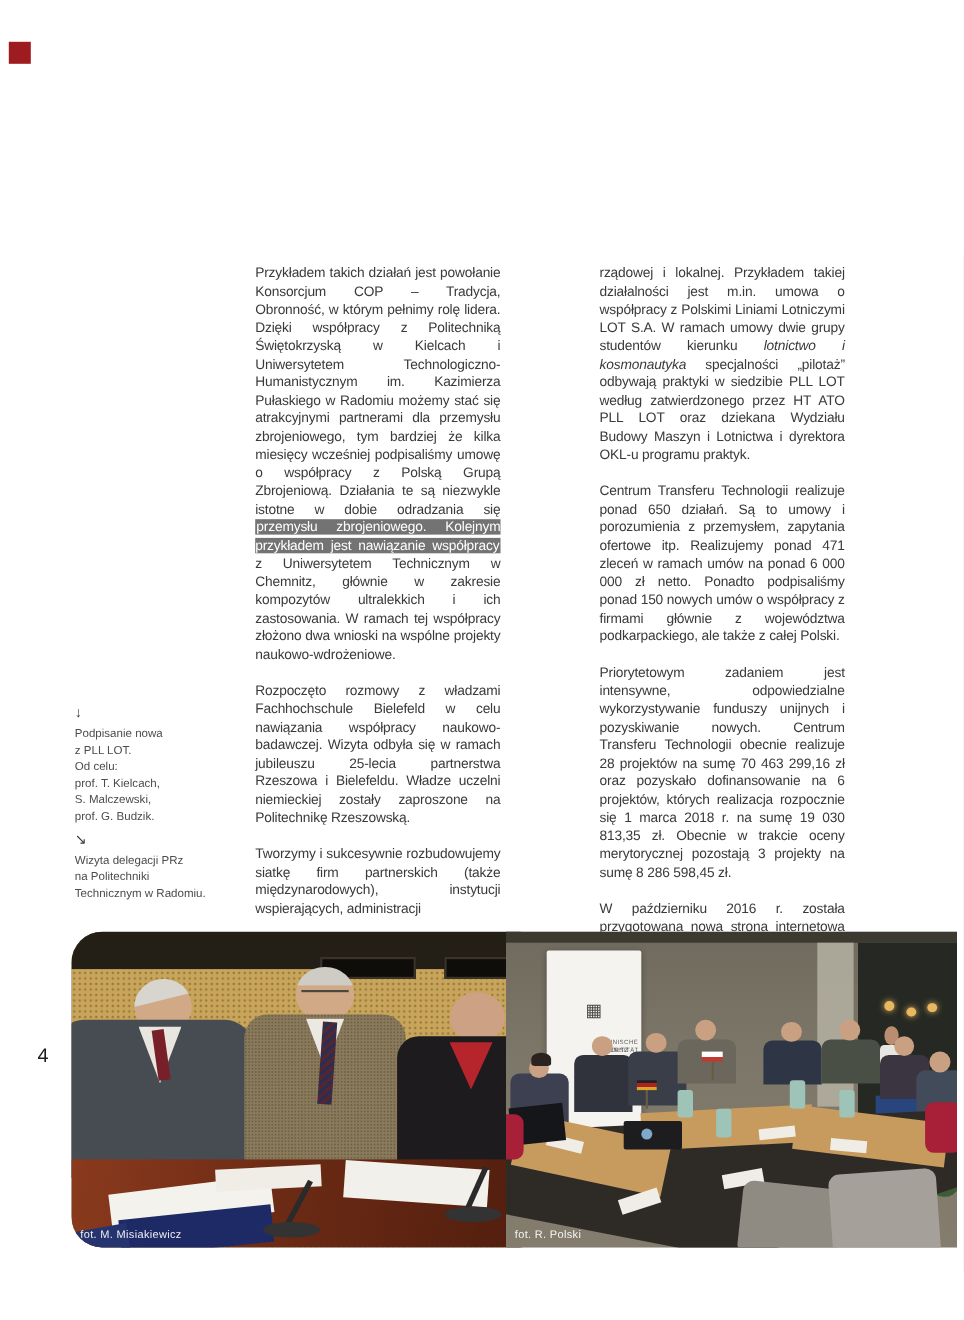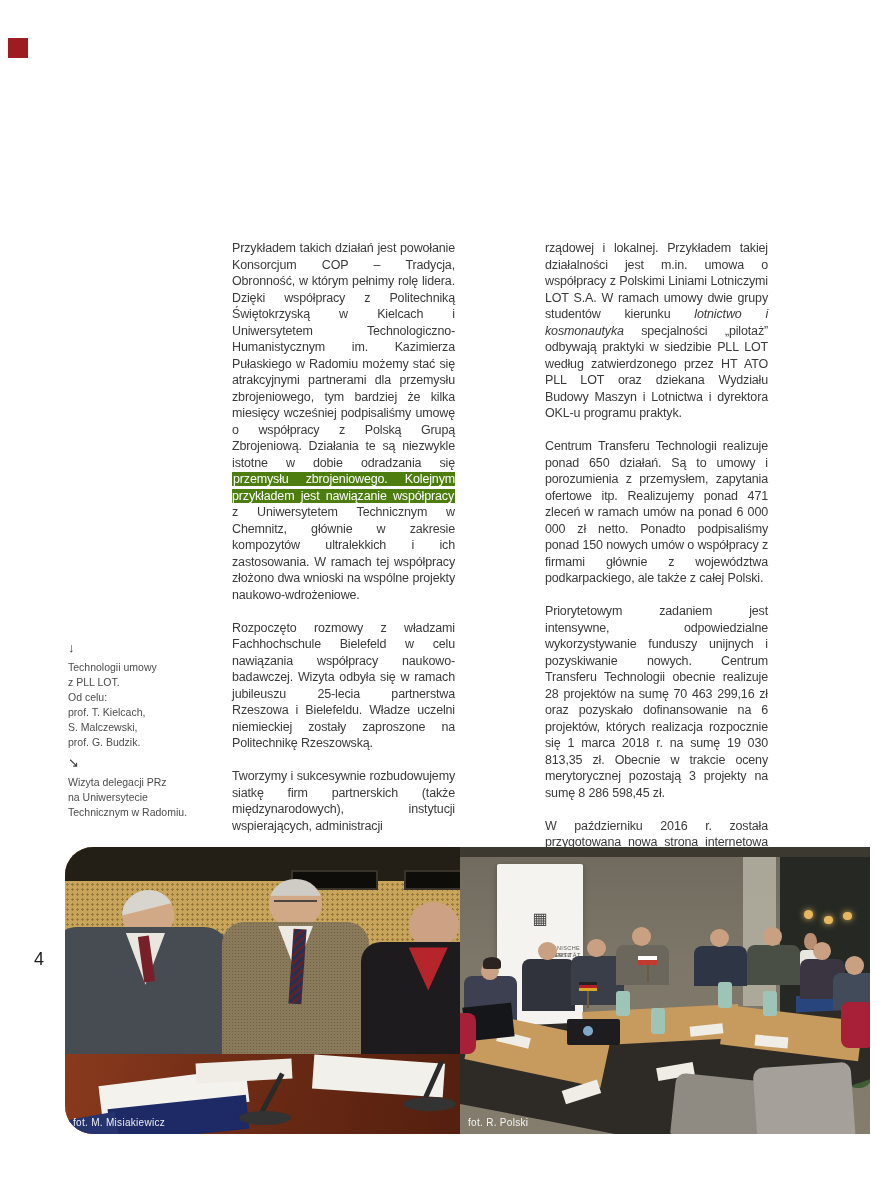--- a/index.html
+++ b/index.html
@@ -6,21 +6,21 @@
   .page{position:relative;width:876px;height:1200px;background:#ffffff;margin:0 auto;
         font-family:"Liberation Sans",sans-serif;overflow:hidden;}
   
   .red-square{position:absolute;left:8px;top:38px;width:20px;height:20px;background:#9e1b20;}
   
   .col{position:absolute;top:240px;width:223px;text-align:justify;
        font-size:12.5px;line-height:16.5px;letter-spacing:-0.15px;color:#3a3a3a;}
   .col-left{left:232px;}
   .col-right{left:545px;}
   .col p{margin:0 0 16.5px 0;}
-  .hl{background:#4d7c0f;color:#ffffff;padding:0 1px;}
+  .hl{background:#737373;color:#ffffff;padding:0 1px;}
   .it{font-style:italic;}
   
   .caption-group{position:absolute;left:68px;width:132px;font-size:10.5px;
                  line-height:15px;color:#4c4c4c;}
   .caption-arrow{display:block;font-size:13px;color:#3c3c3c;margin-bottom:5px;}
   .page-number{position:absolute;left:34px;top:949px;font-size:18px;color:#1c1c1c;}
   
   .photo{position:absolute;top:847px;height:287px;overflow:hidden;background:#777;}
   .photo-left{left:65px;width:435px;border-radius:28px;}
   .photo-right{left:460px;width:410px;}
@@ -134,32 +134,32 @@
 
   <div class="col col-right">
     <p><span>rządowej i lokalnej. Przykładem takiej działalności jest m.in. umowa o współpracy z Polskimi Liniami Lotniczymi LOT S.A. W ramach umowy dwie grupy studentów kierunku </span><span class="it">lotnictwo i kosmonautyka</span><span> specjalności „pilotaż” odbywają praktyki w siedzibie PLL LOT według zatwierdzonego przez HT ATO PLL LOT oraz dziekana Wydziału Budowy Maszyn i Lotnictwa i dyrektora OKL-u programu praktyk.</span></p>
     <p>Centrum Transferu Technologii realizuje ponad 650 działań. Są to umowy i porozumienia z przemysłem, zapytania ofertowe itp. Realizujemy ponad 471 zleceń w ramach umów na ponad 6 000 000 zł netto. Ponadto podpisaliśmy ponad 150 nowych umów o współpracy z firmami głównie z województwa podkarpackiego, ale także z całej Polski.</p>
     <p>Priorytetowym zadaniem jest intensywne, odpowiedzialne wykorzystywanie funduszy unijnych i pozyskiwanie nowych. Centrum Transferu Technologii obecnie realizuje 28 projektów na sumę 70 463 299,16 zł oraz pozyskało dofinansowanie na 6 projektów, których realizacja rozpocznie się 1 marca 2018 r. na sumę 19 030 813,35 zł. Obecnie w trakcie oceny merytorycznej pozostają 3 projekty na sumę 8 286 598,45 zł.</p>
     <p>W październiku 2016 r. została przygotowana nowa strona internetowa uczelni. Na bieżąco są na niej zamieszczane najważniejsze informacje prezentujące działalność Politechniki. We wrześniu br. zakończono prawie roczną pracę nad uruchomieniem portalu Inżynier od Zaraz.</p>
   </div>
 
   <div class="caption-group" style="top:640px;">
     <span class="caption-arrow">↓</span>
-    <div>Technologii umowy</div>
+    <div>Podpisanie nowa</div>
     <div>z PLL LOT.</div>
     <div>Od celu:</div>
     <div>prof. T. Kielcach,</div>
     <div>S. Malczewski,</div>
     <div>prof. G. Budzik.</div>
   </div>
 
   <div class="caption-group" style="top:755px;">
     <span class="caption-arrow">↘</span>
     <div>Wizyta delegacji PRz</div>
-    <div>na Uniwersytecie</div>
+    <div>na Politechniki</div>
     <div>Technicznym w Radomiu.</div>
   </div>
 
   <div class="page-number">4</div>
 
   <div class="photo photo-left">
     <div class="lp-wall"></div>
     <div class="lp-topband"></div>
     <div class="lp-frame f1"></div>
     <div class="lp-frame f2"></div>

